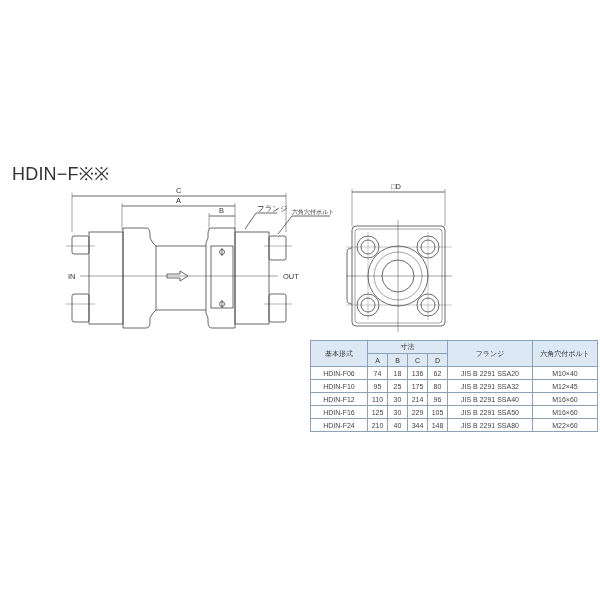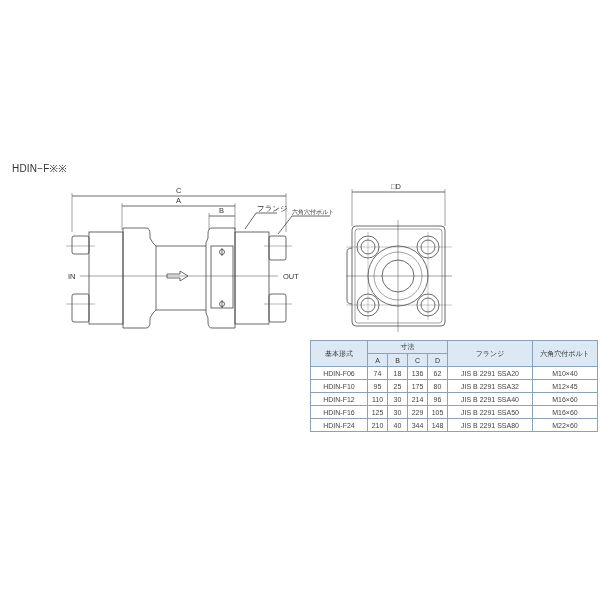--- a/index.html
+++ b/index.html
@@ -1,17 +1,17 @@
 <!DOCTYPE html>
 <html><head>
 <meta charset="utf-8">
 <style>
   html, body { margin:0; padding:0; background:#ffffff; }
   body { width:600px; height:600px; position:relative; overflow:hidden; font-family:"Liberation Sans", sans-serif; }
-  .title { position:absolute; left:12px; top:161px; font-size:10px; color:#333; letter-spacing:0.2px; }
+  .title { position:absolute; left:12px; top:161px; font-size:18px; color:#333; letter-spacing:0.2px; }
   .drawing { position:absolute; left:0; top:0; }
   .spec-table { position:absolute; left:310px; top:340px; border-collapse:collapse; font-size:7px; color:#444; }
   .spec-table th, .spec-table td { border:1px solid #8aa3b8; text-align:center; padding:0; height:12px; font-weight:normal; }
   .spec-table th { background:#dce9f4; color:#333; }
   .spec-table td.model { width:56px; }
   .col-n { width:19px; }
   .col-flange { width:84px; }
   .col-bolt { width:64px; }
   .lbl { font-family:"Liberation Sans", sans-serif; font-size:7.5px; fill:#333; }
 </style>

